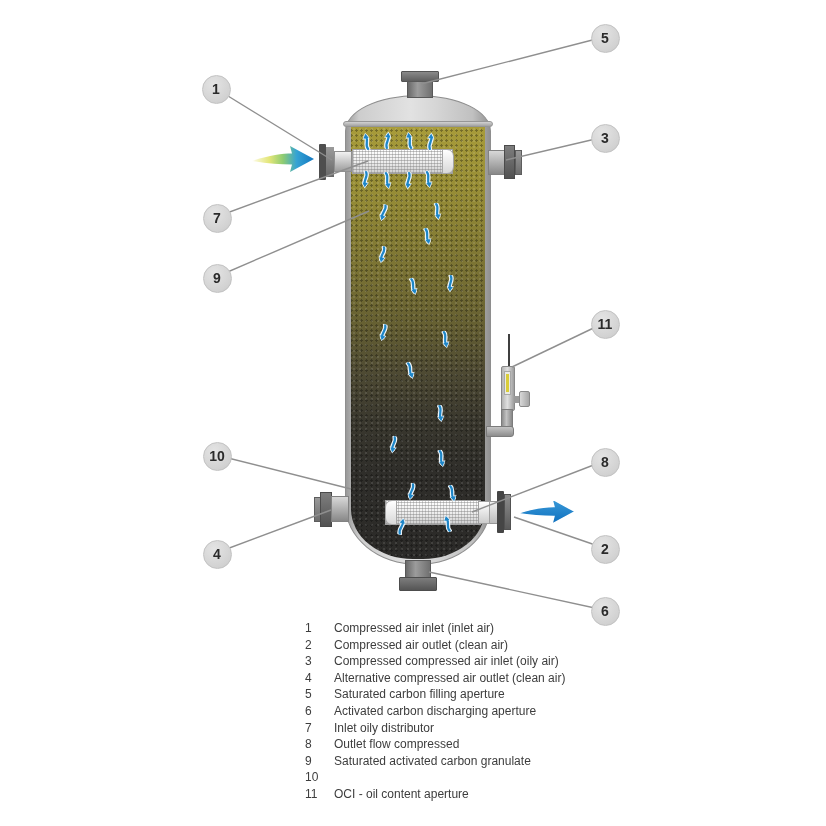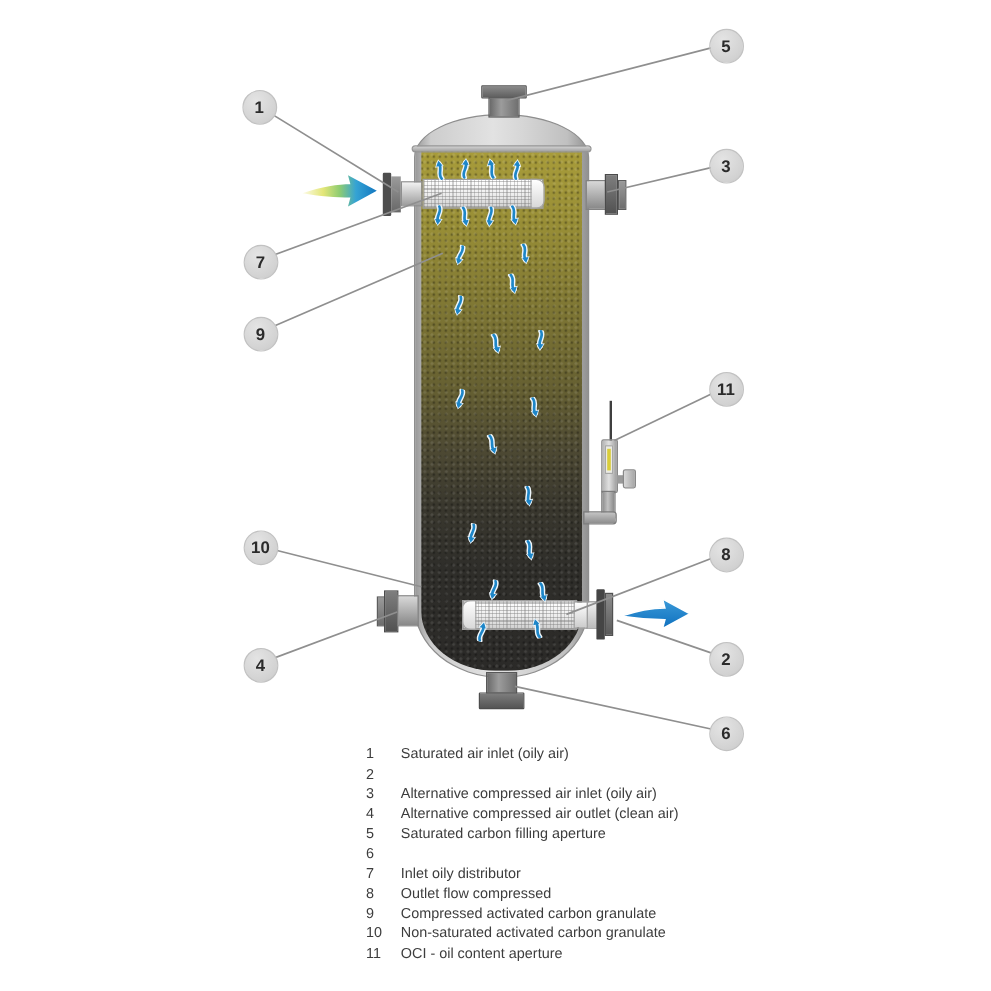--- a/index.html
+++ b/index.html
@@ -354,54 +354,55 @@
       <div class="callout" style="left: 202.5px; top: 203.5px;">7</div>
       <div class="callout" style="left: 590.5px; top: 447.5px;">8</div>
       <div class="callout" style="left: 202.5px; top: 263.5px;">9</div>
       <div class="callout" style="left: 202.5px; top: 441.5px;">10</div>
       <div class="callout" style="left: 590.5px; top: 309.5px;">11</div>
     </div>
 
   <div class="abs" id="legend">
       <div class="legend-row">
         <span class="legend-num">1</span>
-        <span class="legend-text">Saturated air inlet (oily air)</span>
+        <span class="legend-text">Compressed air inlet (inlet air)</span>
       </div>
       <div class="legend-row">
         <span class="legend-num">2</span>
+        <span class="legend-text">Compressed air outlet (clean air)</span>
       </div>
       <div class="legend-row">
         <span class="legend-num">3</span>
-        <span class="legend-text">Alternative compressed air inlet (oily air)</span>
+        <span class="legend-text">Compressed compressed air inlet (oily air)</span>
       </div>
       <div class="legend-row">
         <span class="legend-num">4</span>
         <span class="legend-text">Alternative compressed air outlet (clean air)</span>
       </div>
       <div class="legend-row">
         <span class="legend-num">5</span>
         <span class="legend-text">Saturated carbon filling aperture</span>
       </div>
       <div class="legend-row">
         <span class="legend-num">6</span>
+        <span class="legend-text">Activated carbon discharging aperture</span>
       </div>
       <div class="legend-row">
         <span class="legend-num">7</span>
         <span class="legend-text">Inlet oily distributor</span>
       </div>
       <div class="legend-row">
         <span class="legend-num">8</span>
         <span class="legend-text">Outlet flow compressed</span>
       </div>
       <div class="legend-row">
         <span class="legend-num">9</span>
-        <span class="legend-text">Compressed activated carbon granulate</span>
+        <span class="legend-text">Saturated activated carbon granulate</span>
       </div>
       <div class="legend-row">
         <span class="legend-num">10</span>
-        <span class="legend-text">Non-saturated activated carbon granulate</span>
       </div>
       <div class="legend-row">
         <span class="legend-num">11</span>
         <span class="legend-text">OCI - oil content aperture</span>
       </div>
     </div>
 </div>
 
 </body></html>

